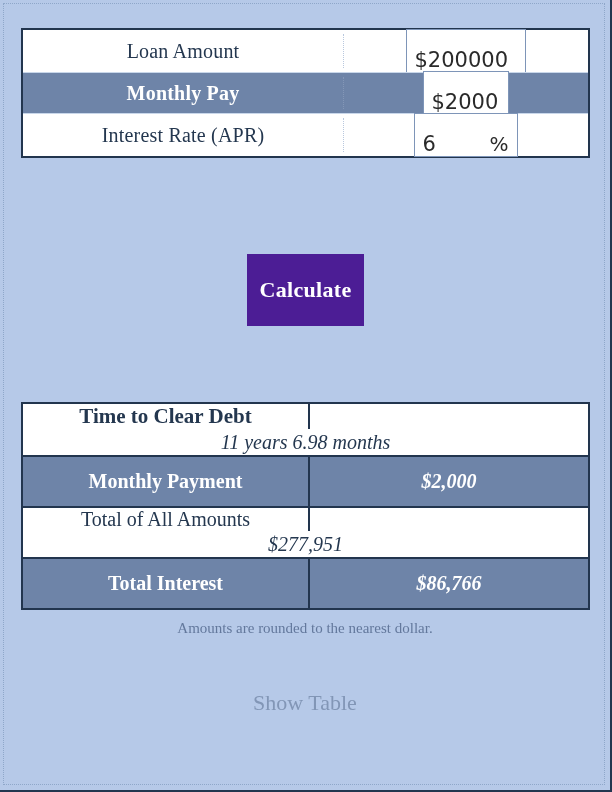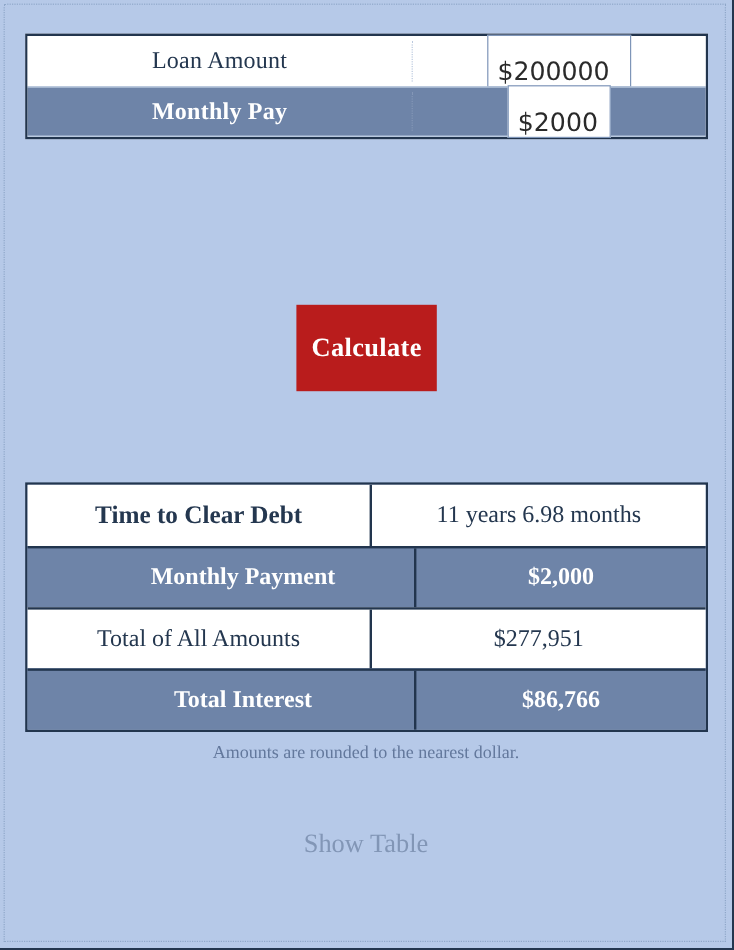--- a/index.html
+++ b/index.html
@@ -95,21 +95,21 @@
   #interest-rate-box { width: 104px; justify-content: space-between; }
   #interest-rate-box .pct { font-size: 20px; }
 
   
   #calculate-button {
     position: absolute;
     left: 247px;
     top: 254px;
     width: 117px;
     height: 72px;
-    background: #b91c1c;
+    background: #4c1d95;
     color: #ffffff;
     border: none;
     font-family: "Liberation Serif", "DejaVu Serif", serif;
     font-size: 22px;
     font-weight: bold;
     letter-spacing: .3px;
     cursor: pointer;
     display: flex;
     align-items: center;
     justify-content: center;
@@ -123,40 +123,41 @@
     top: 402px;
     width: 569px;
     border: 2px solid #22354e;
     box-sizing: border-box;
   }
   .res-row {
     display: flex;
     height: 51px;
     box-sizing: border-box;
   }
-  .res-row.white { background: #ffffff; }
-  .res-row.shaded { background: #6e84a8; padding-left: 37px; }
+  .res-row.white { background: #ffffff; flex-direction: column; }
+  .res-row.shaded { background: #6e84a8; }
   .res-row + .res-row { border-top: 2px solid #22354e; }
   .res-label {
     width: 287px;
     display: flex;
     align-items: center;
     justify-content: center;
     font-size: 20px;
     box-sizing: border-box;
     border-right: 2px solid #22354e;
     text-align: center;
   }
   .res-value {
     flex: 1;
     display: flex;
     align-items: center;
     justify-content: center;
     font-size: 20px;
     text-align: center;
+    font-style: italic;
   }
   .res-row.white .res-label,
   .res-row.white .res-value { color: #24374f; }
   .res-row.shaded .res-label,
   .res-row.shaded .res-value { color: #ffffff; }
   .res-row.emphasis .res-label { font-weight: bold; font-size: 21px; }
   .res-row.shaded .res-label { font-weight: 600; }
   .res-row.shaded .res-value { font-weight: 600; }
 
   
@@ -203,20 +204,30 @@
     <div class="in-row shaded">
       <div class="in-label">Monthly Pay</div>
       <div class="in-divider"></div>
       <div class="in-field-cell">
         <div class="txtbox" id="monthly-pay-box">
           <span>$2000</span>
         </div>
       </div>
     </div>
 
+    <div class="in-row white">
+      <div class="in-label">Interest Rate (APR)</div>
+      <div class="in-divider"></div>
+      <div class="in-field-cell">
+        <div class="txtbox" id="interest-rate-box">
+          <span>6</span>
+          <span class="pct">%</span>
+        </div>
+      </div>
+    </div>
 
   </div>
 
   <button id="calculate-button">Calculate</button>
 
   <div id="results-table">
 
     <div class="res-row white emphasis">
       <div class="res-label">Time to Clear Debt</div>
       <div class="res-value">11 years 6.98 months</div>

